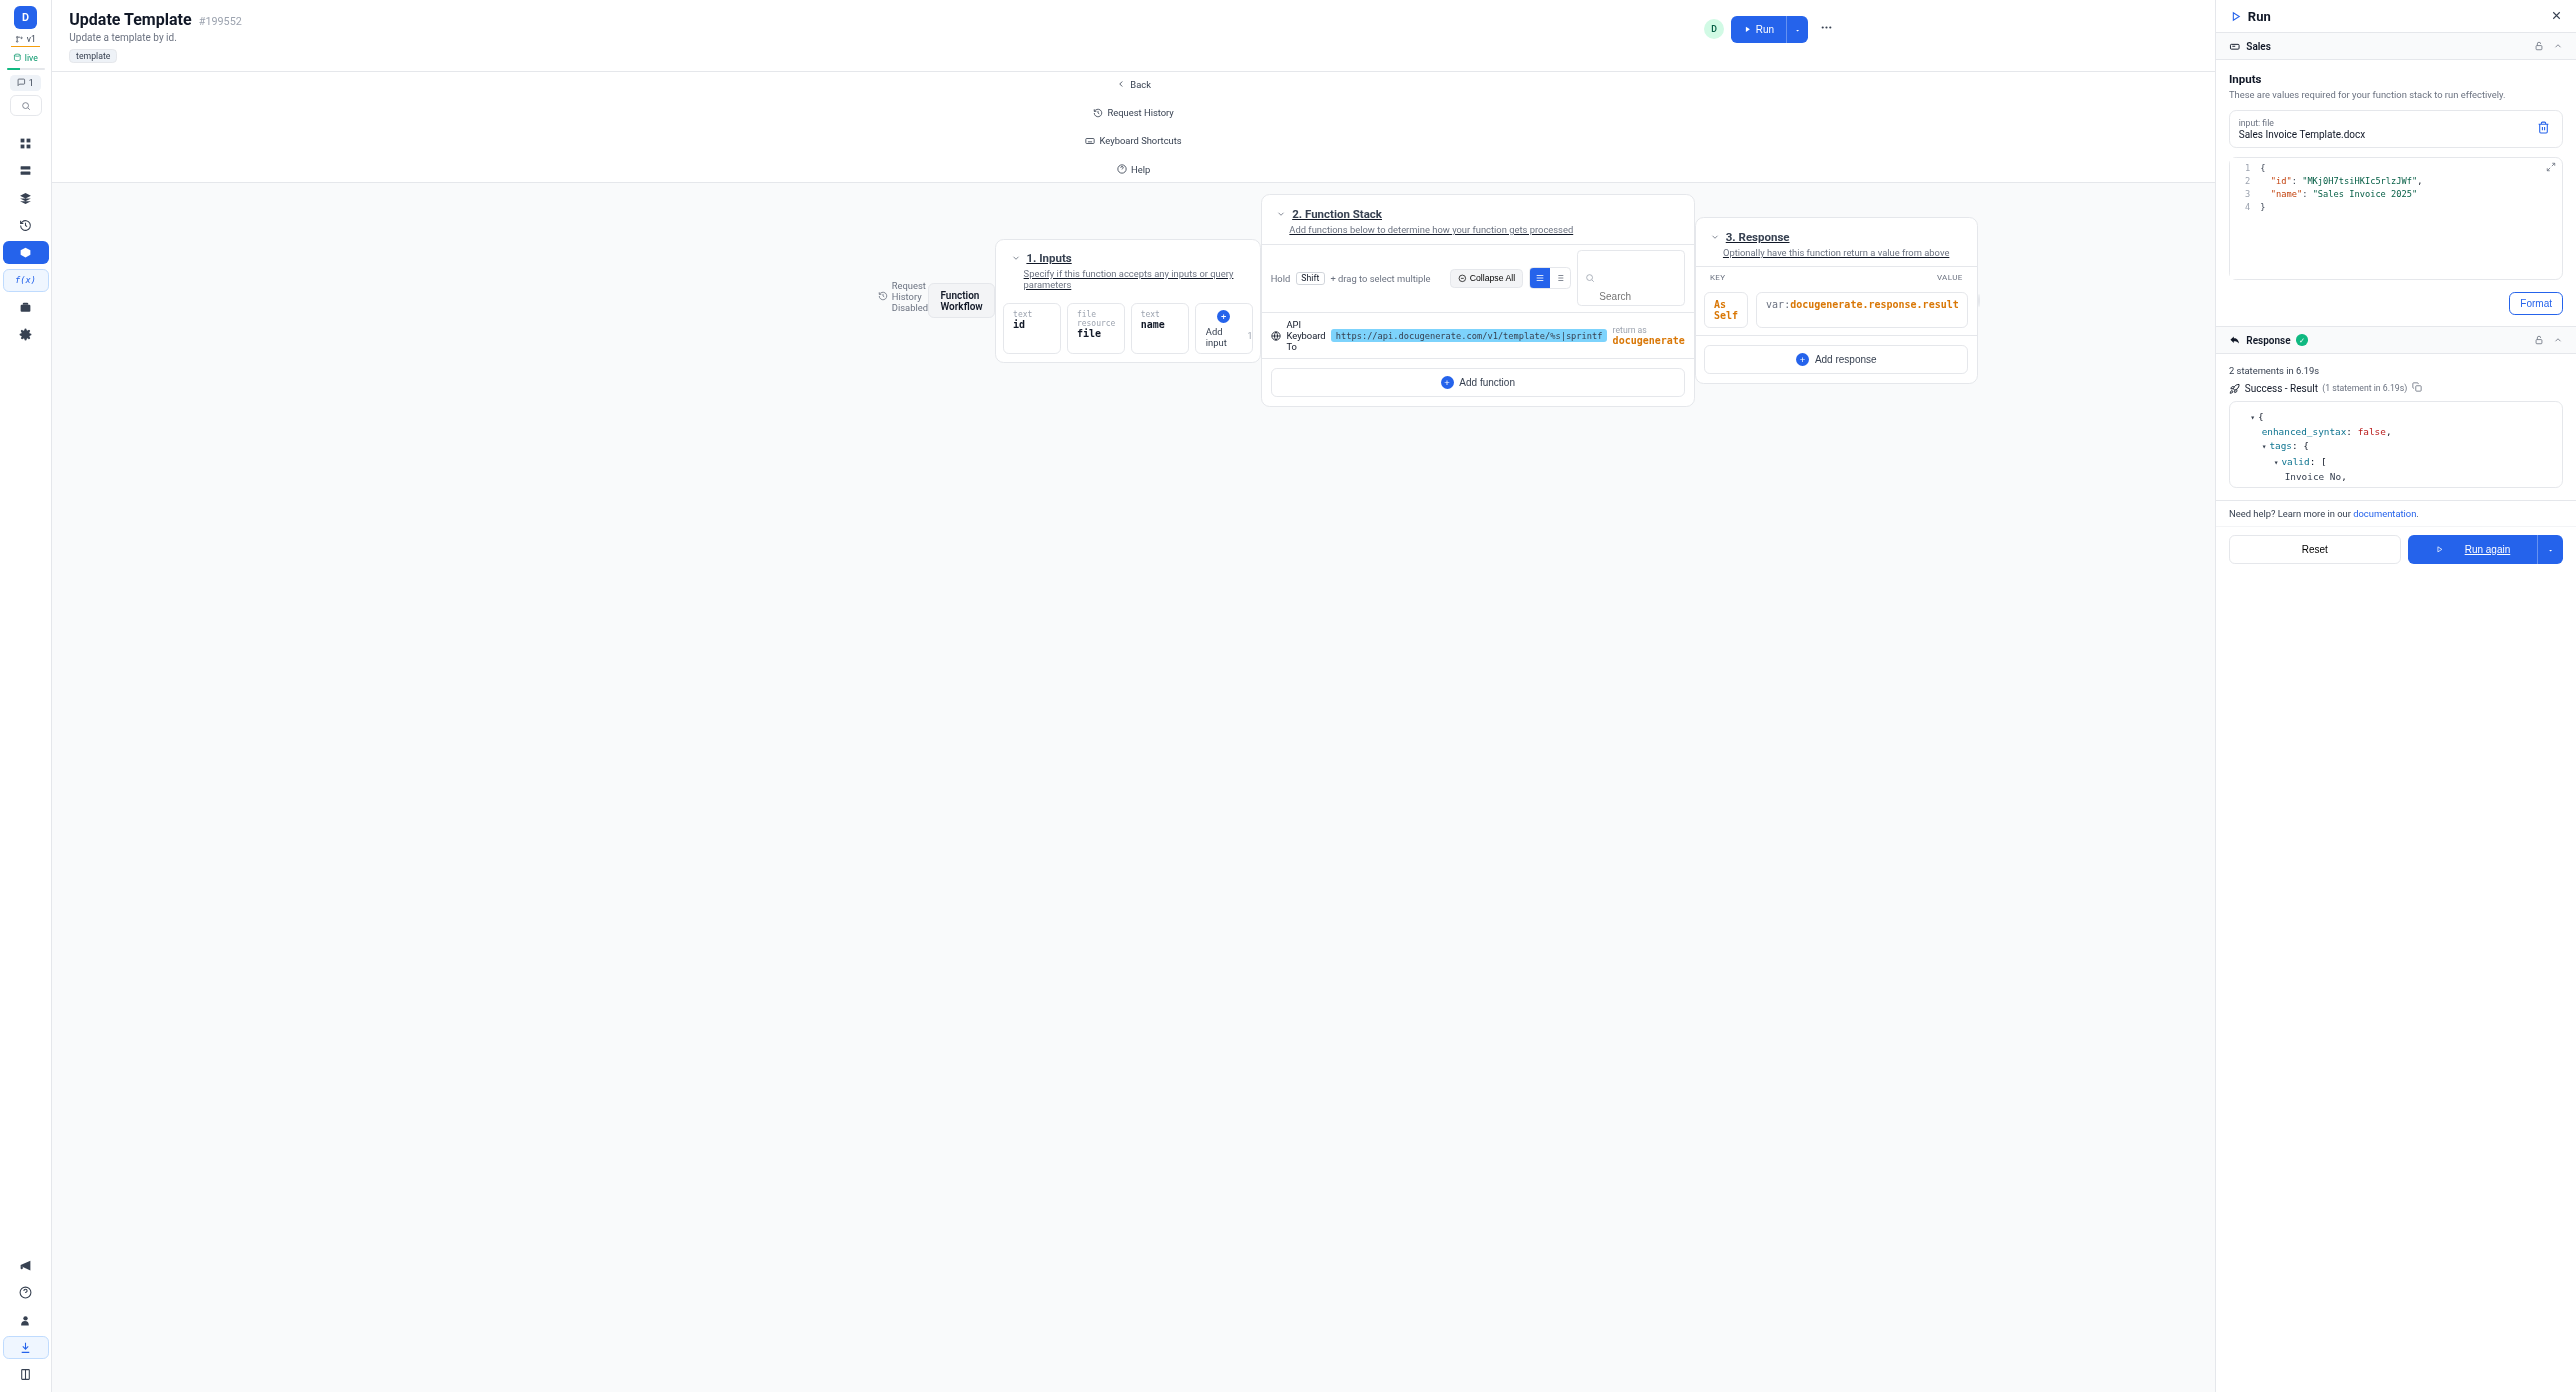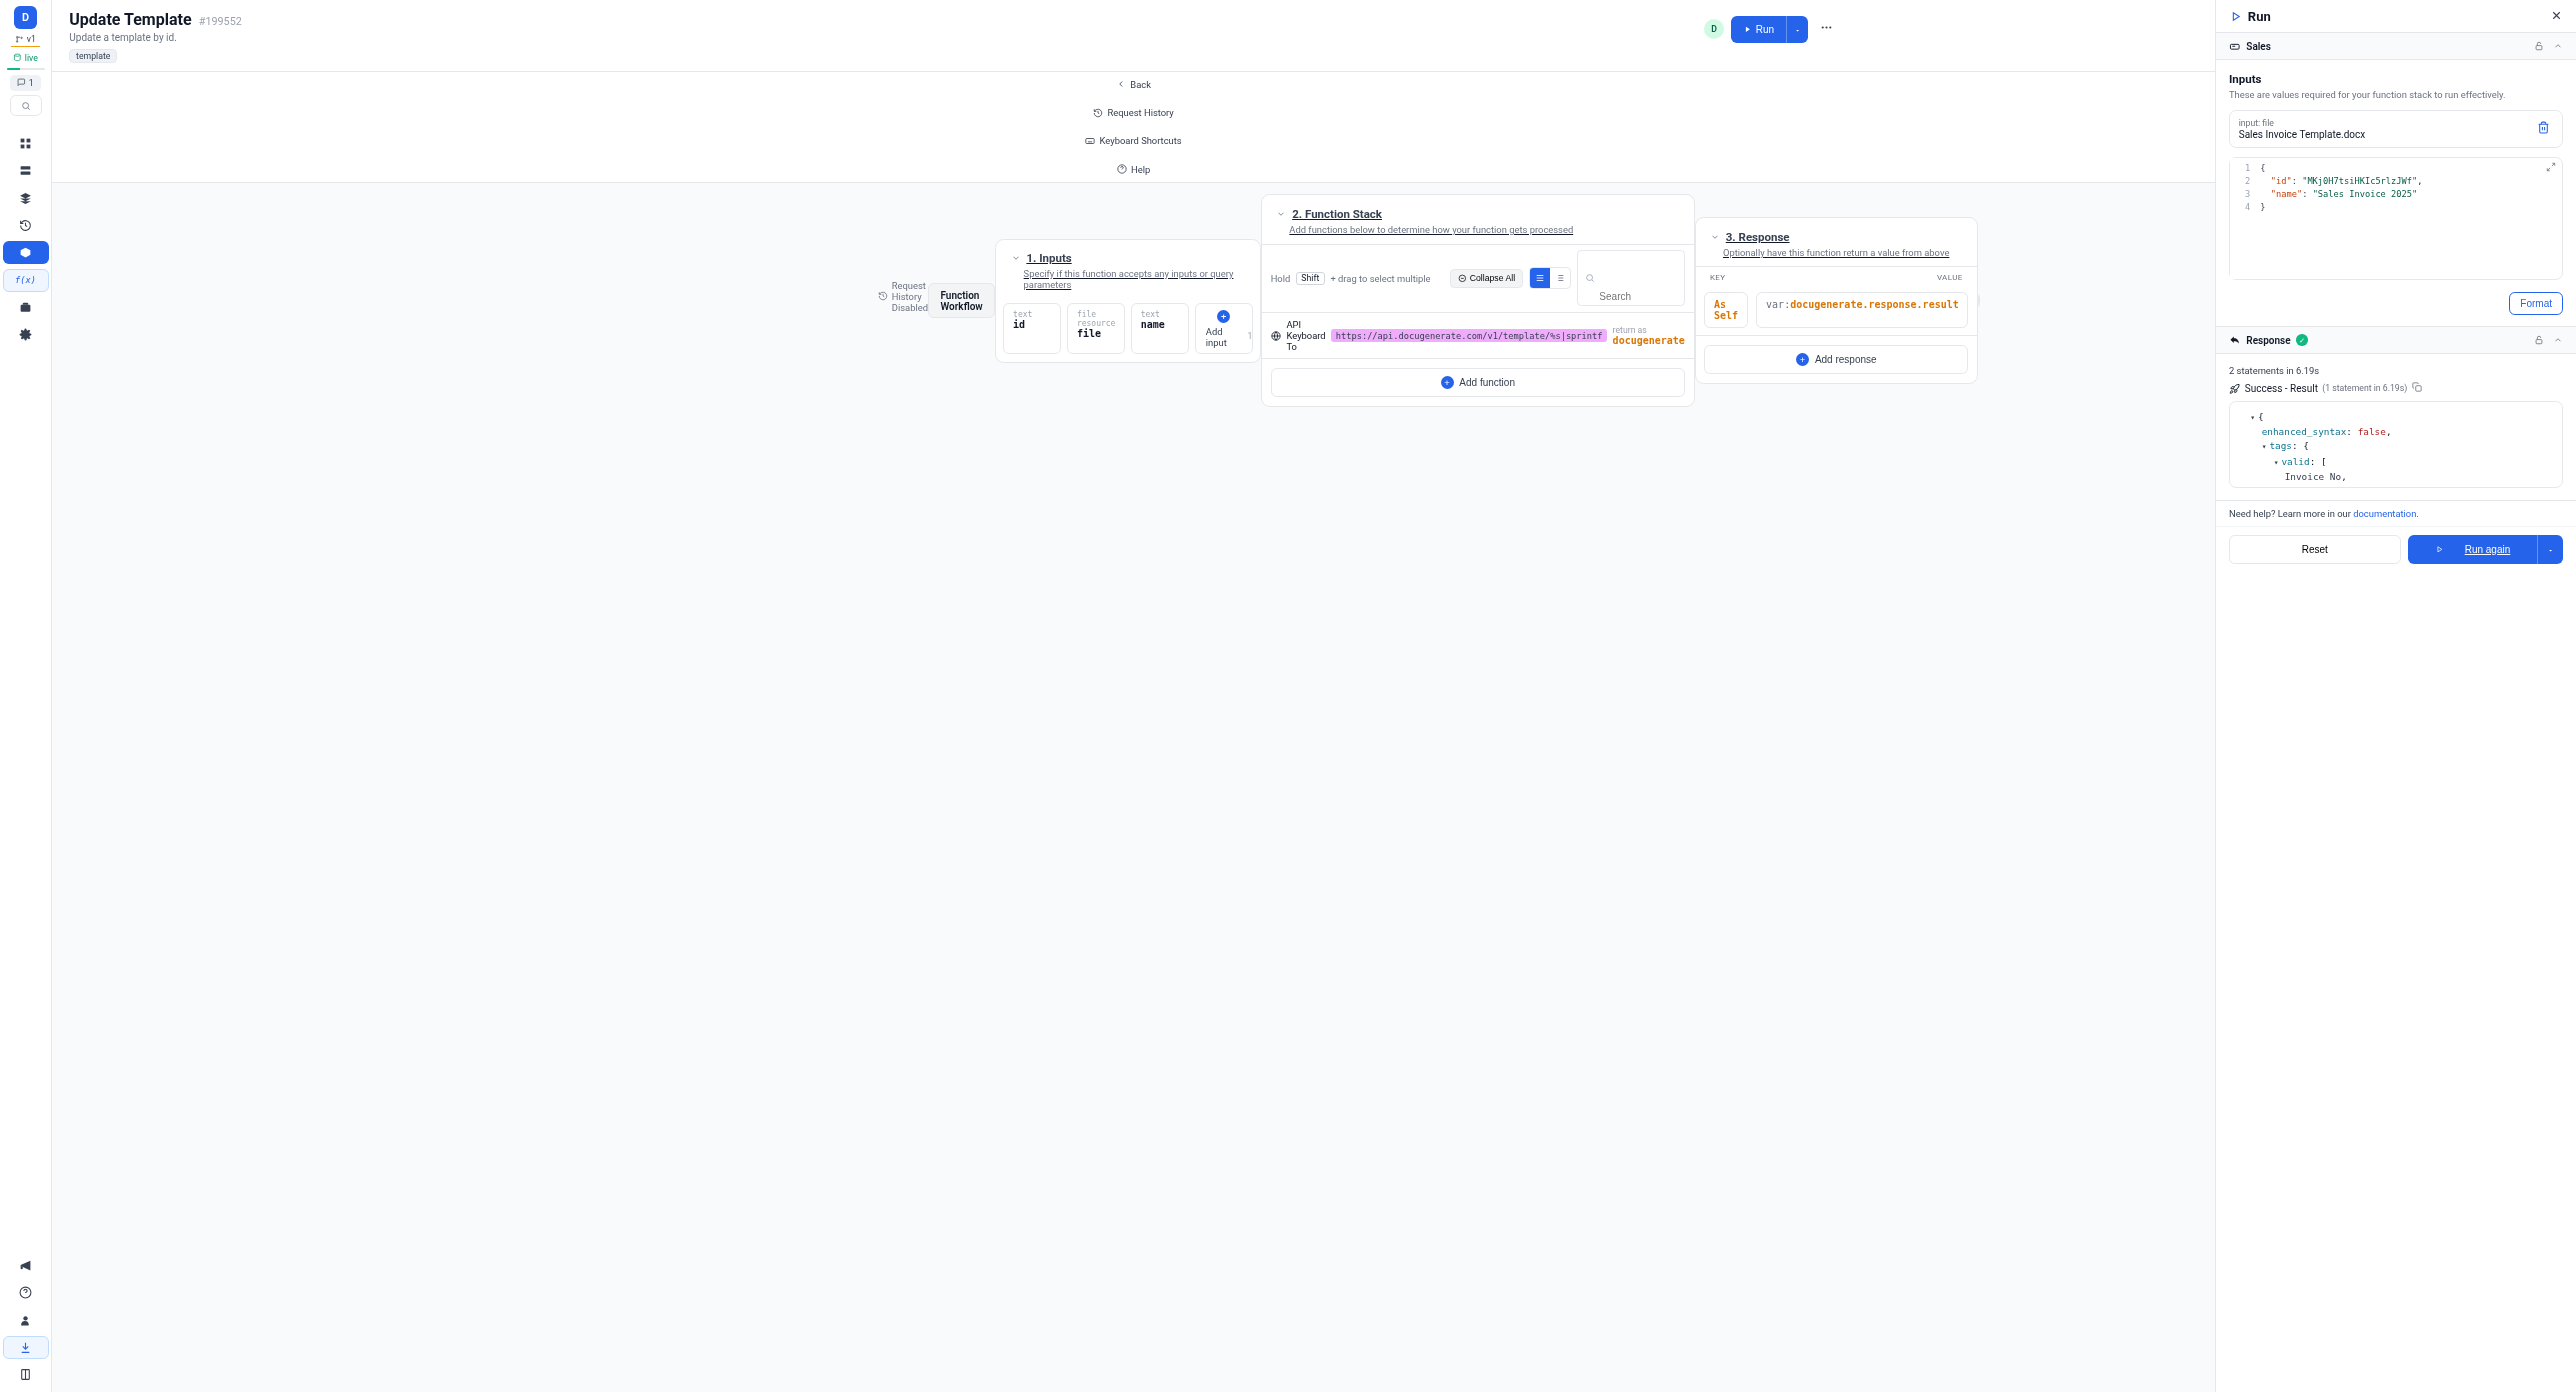--- a/index.html
+++ b/index.html
@@ -69,21 +69,21 @@
 .fill { flex: 1; }
 .collapse-btn { background: #f3f4f6; border: 0.7px solid #e5e7eb; border-radius: 4.3px; padding: 3.6px 7.2px; font-size: 8.7px; display:flex;align-items:center;gap:2.9px; cursor:pointer;}
 .view-toggle { display:flex; border: 0.7px solid #e5e7eb; border-radius: 4.3px; overflow:hidden;}
 .view-toggle .opt { width: 20px; height: 20px; display:flex;align-items:center;justify-content:center; color:#6b7280; cursor:pointer;}
 .view-toggle .opt.active { background: #2563eb; color: #fff; }
 .stack-search { border: 0.7px solid #e5e7eb; border-radius: 4.3px; padding: 3.6px 7.2px; display:flex;align-items:center;gap:4.3px; width: 108px; color:#9ca3af;}
 .stack-search input { border:none; outline:none; width: 100%; font-size: 10px; margin-top: 36px; }
 
 .stack-row { display:flex; align-items:center; padding: 5.8px 8.7px; border-top: 0.7px solid #e5e7eb; gap: 5.8px; font-size: 9.4px; position:relative;}
 .stack-row .idx { position:absolute; left:-14.4px; color:#9ca3af; font-size:8.7px;}
-.code-pill { background: #f0abfc; border-radius: 2.9px; padding: 1.4px 4.3px; font-family: ui-monospace, monospace; font-size: 8.7px; color: #374151;}
+.code-pill { background: #7dd3fc; border-radius: 2.9px; padding: 1.4px 4.3px; font-family: ui-monospace, monospace; font-size: 8.7px; color: #374151;}
 .stack-row .ret { margin-left: auto; color: #9ca3af; font-size: 8.7px;}
 .varname { color: #d97706; font-weight: 600; font-family: ui-monospace, monospace; font-size: 10px;}
 
 .add-fn-row { border-top: 0.7px solid #e5e7eb; padding: 8.7px; }
 .add-fn, .add-resp { border: 0.7px solid #e5e7eb; border-radius: 5.8px; padding: 7.2px; width: 100%; display:flex;align-items:center;justify-content:center;gap:5.8px; cursor:pointer; background:#fff; font-size: 10px; color:#374151;}
 .plus-blue { width: 13px; height: 13px; background: #2563eb; border-radius: 50%; color:#fff; display:flex;align-items:center;justify-content:center; font-size:9.4px; line-height:1;}
 
 .resp-table-head { display:flex; justify-content:space-between; padding: 5.8px 14.4px; border-top: 0.7px solid #e5e7eb; color:#6b7280; font-size:8px; letter-spacing:0.4px;}
 .resp-row { display:flex; justify-content:space-between; padding: 4.3px 8.7px 7.2px; gap: 8.7px;}
 .resp-pill { border: 0.7px solid #e5e7eb; border-radius: 5.8px; padding: 5.8px 8.7px; font-family: ui-monospace, monospace; font-size: 10px;}

